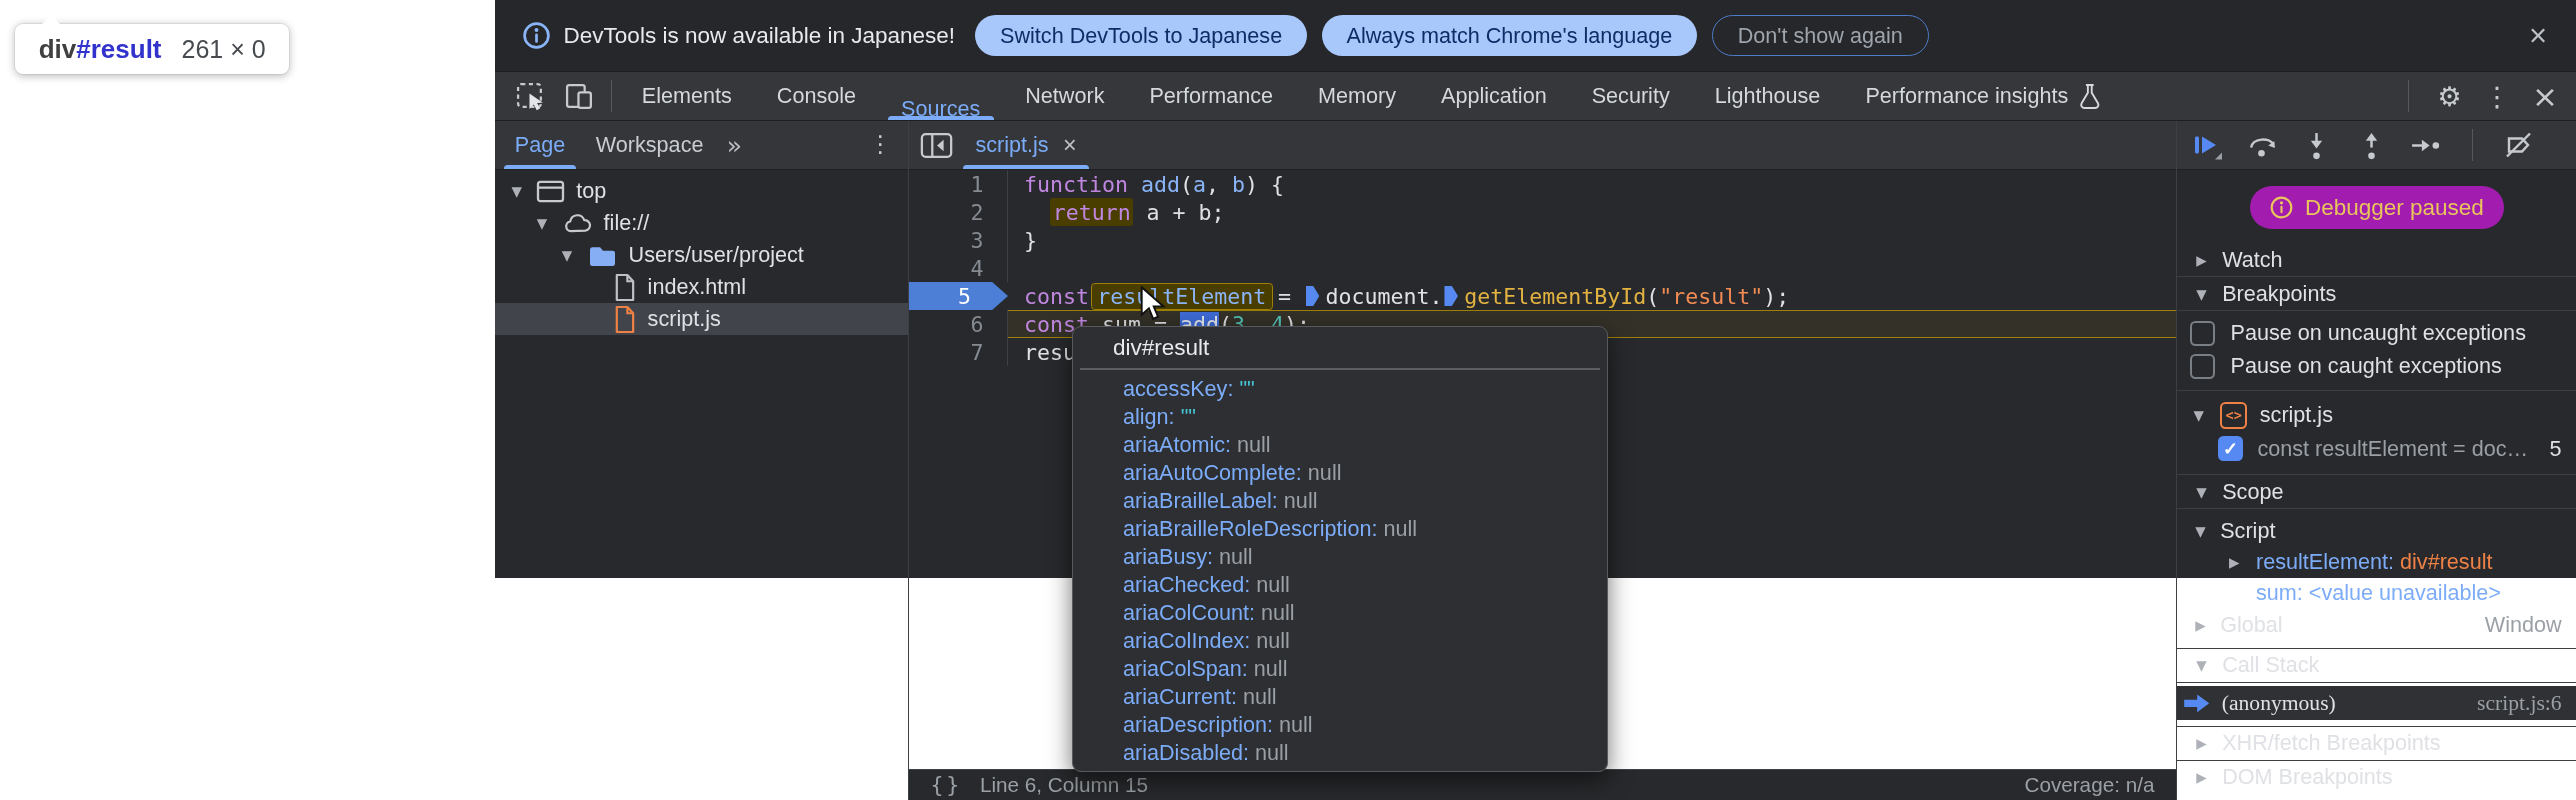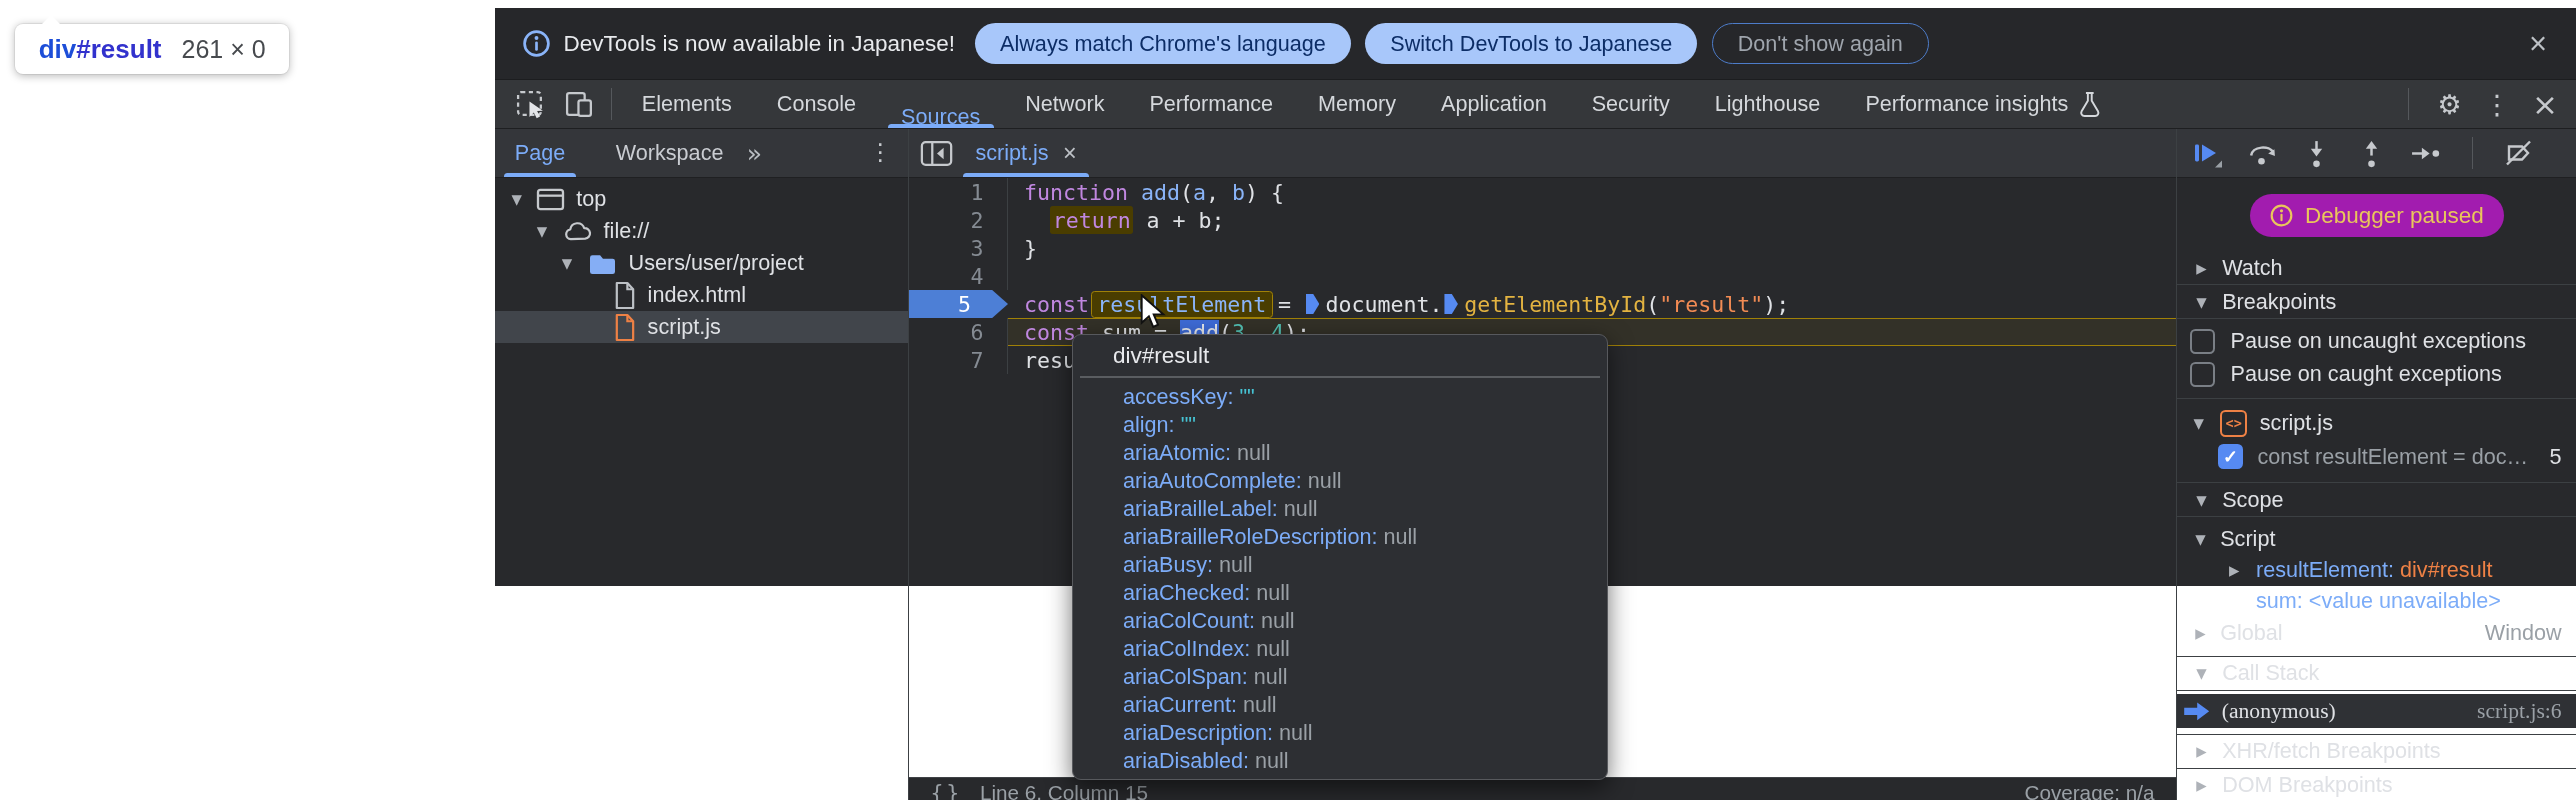--- a/index.html
+++ b/index.html
@@ -7,26 +7,26 @@
   body { font-family:"Liberation Sans", sans-serif; }
   #root { position:relative; width:2576px; height:801px; overflow:hidden; background:#ffffff; }
 
   
   #page-area { position:absolute; left:0; top:0; width:495px; height:801px; background:#ffffff; }
   .el-tooltip { position:absolute; left:15.3px; top:24px; height:50px; background:#ffffff;
     border-radius:8px; box-shadow:0 1.8px 9px rgba(0,0,0,.28), 0 0 0 0.9px rgba(0,0,0,.06);
     display:flex; align-items:center; padding:0 23.4px; white-space:nowrap; }
   .el-tooltip .caret { position:absolute; left:23.4px; top:-9px; width:0; height:0;
     border-left:12.6px solid transparent; border-right:12.6px solid transparent; border-bottom:12.6px solid #fff; }
-  .tt-tag { color:#1d4ed8; font-weight:bold; font-size:26px; }
+  .tt-tag { color:#404040; font-weight:bold; font-size:26px; }
   .tt-id  { color:#3232cd; font-weight:bold; font-size:26px; }
   .tt-dim { color:#474a4e; font-size:25px; margin-left:20px; }
 
   
-  #devtools { position:absolute; left:495px; top:8px; width:2081px; height:578px; background:#28292c;padding-left:8px; }
+  #devtools { position:absolute; left:495px; top:0; width:2081px; height:578px; background:#28292c;padding-left:8px; }
 
   
   .infobar { position:absolute; left:0; top:0; width:100%; height:72px; background:#26272a;
     display:flex; align-items:center; padding-left:27px; border-bottom:0.9px solid #1c1d1f; }
   .infobar .msg { color:#e8eaed; font-size:22.5px; margin:0 20px 0 12.6px; }
   .ib-btn { height:41px; border-radius:20.7px; font-size:21.6px; display:flex; align-items:center;
     padding:0 25px; margin-right:14.4px; cursor:default; font-weight:500; }
   .ib-btn.filled { background:#a8c7fa; color:#0c2d66; }
   .ib-btn.outline { background:transparent; color:#9fa5ad; border:1.8px solid #4d7cc9; }
   .ib-close { position:absolute; right:20px; top:18px; color:#bdc1c6; font-size:31px; width:36px; height:36px;
@@ -156,22 +156,22 @@
     <div class="infobar">
       <span>
         <svg width="29" height="29" viewBox="0 0 28 28">
             <circle cx="14" cy="14" r="11.5" fill="none" stroke="#8ab4f8" stroke-width="2.6"></circle>
             <circle cx="14" cy="8.6" r="1.9" fill="#8ab4f8"></circle>
             <rect x="12.7" y="12" width="2.6" height="9" rx="1.3" fill="#8ab4f8"></rect>
           </svg>
       </span>
       <span class="msg">DevTools is now available in Japanese!</span>
       <span id="infobar-buttons" style="display: flex;">
+          <span class="ib-btn filled">Switch DevTools to Japanese</span>
           <span class="ib-btn filled">Always match Chrome's language</span>
-          <span class="ib-btn filled">Switch DevTools to Japanese</span>
           <span class="ib-btn outline">Don't show again</span>
         </span>
       <span class="ib-close">×</span>
     </div>
 
     <div class="tabbar">
       <div class="tb-icons">
         <span>
           <svg width="31" height="31" viewBox="0 0 30 30">
               <rect x="3" y="3" width="22" height="22" rx="3" fill="none" stroke="#c6c9cd" stroke-width="2.2" stroke-dasharray="4 3.4"></rect>
@@ -228,21 +228,21 @@
         <span class="glyph-btn">⚙</span>
         <span class="glyph-btn">⋮</span>
         <span class="glyph-btn" style="font-size:31px;">×</span>
       </div>
     </div>
 
     <div class="content">
 
       <div class="navigator">
         <div class="subbar">
-          <span id="nav-tabs" style="display:flex;height:100%;gap:20px;">
+          <span id="nav-tabs" style="display:flex;height:100%;">
               <span class="nav-tab selected">Page</span>
               <span class="nav-tab">Workspace</span>
             </span>
           <span class="nav-more">»</span>
           <span class="glyph-btn nav-menu" style="font-size:23.4px;">⋮</span>
         </div>
         <div class="tree" id="file-tree">
             <div class="tree-row" style="padding-left: 12.6px;">
               <span class="expander">▼</span>
               <span class="t-icon">

